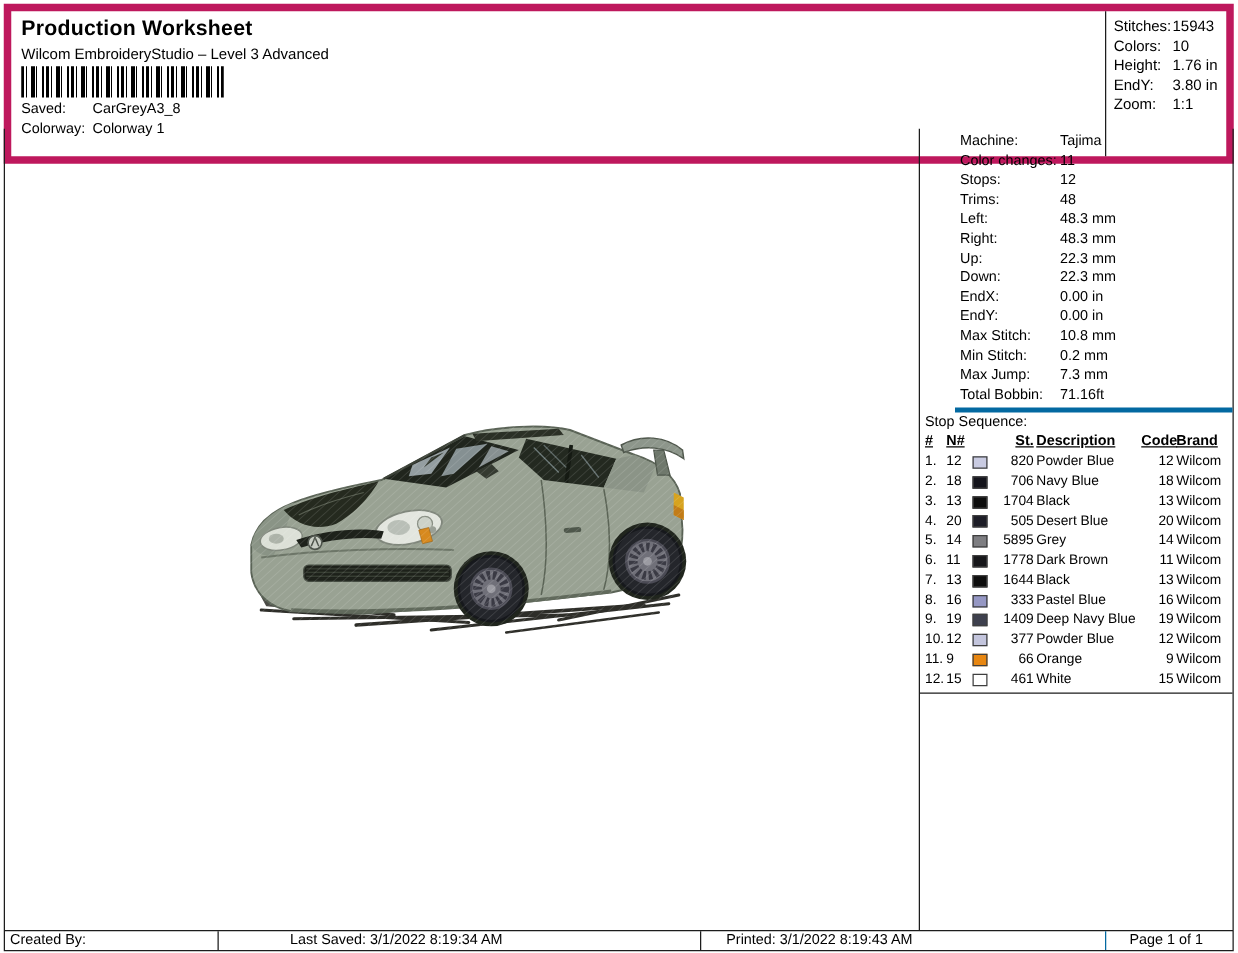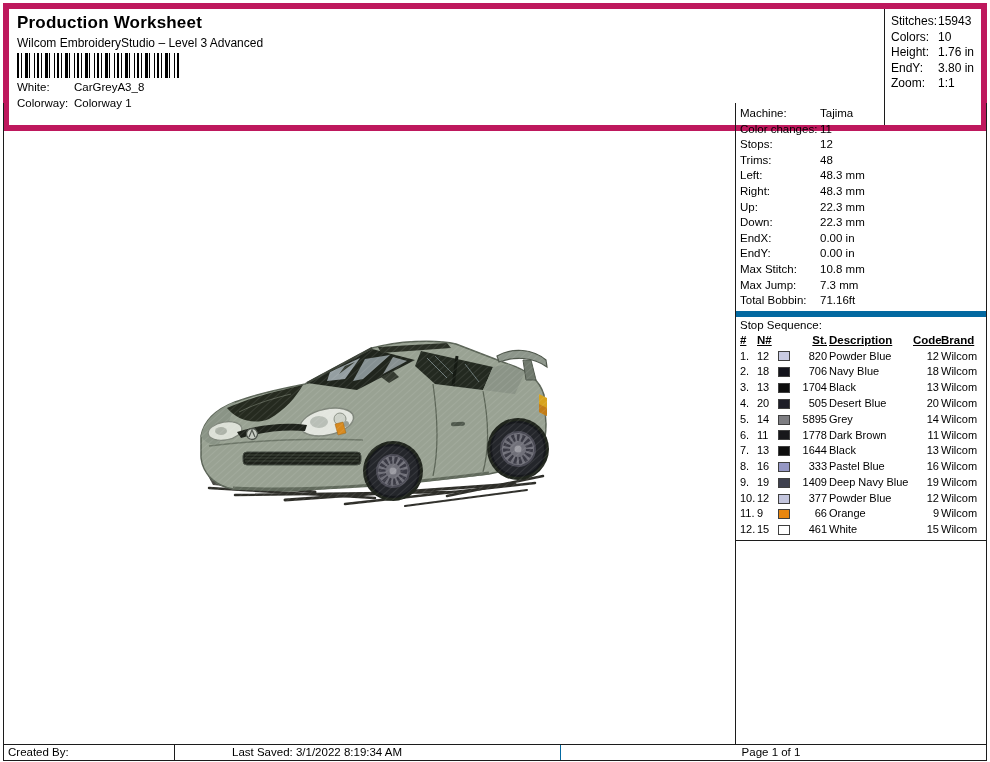--- a/index.html
+++ b/index.html
@@ -33,21 +33,21 @@
   .top-right { width:97px; border-left:1px solid #1c1c1c; padding:5px 0 0 6px; font-size:12px; }
   .sum-row { display:grid; grid-template-columns:47px 1fr; line-height:15.6px; }
 
   
   .main-box { position:absolute; left:3px; top:103px; width:984px; height:641px;
     border:1px solid #1c1c1c; border-top:none; border-bottom:none; display:flex; }
   .canvas-area { width:731px; position:relative; }
   .car-wrap { position:absolute; left:191px; top:231px; width:356px; height:180px; }
 
   .right-panel { flex:1; border-left:1px solid #1c1c1c; font-size:11.5px; display:flex; flex-direction:column; }
-  .machine-info { padding:3px 2px 2px 4px; border-bottom:6px solid #0369a1; }
+  .machine-info { padding:3px 2px 2px 4px; border-bottom:4px solid #0369a1;margin-left:28px; }
   .mi-row { display:grid; grid-template-columns:80px 1fr; line-height:15.6px; }
   .stop-title { line-height:16px; padding-left:4px; }
   .stop-table { padding:0 3px 2px 4px; border-bottom:1px solid #1c1c1c; font-size:11px; }
   .srow { display:grid; grid-template-columns:15px 19px 15px 32px 1fr 26px 42px;
     column-gap:2px; line-height:15.8px; align-items:center; white-space:nowrap; }
   .srow .c-st, .srow .c-code { text-align:right; }
   .shead { font-weight:bold; font-size:11.5px; }
   .shead span { text-decoration:underline; }
   .swatch { width:12px; height:10px; border:1px solid #3f3f3f; background:#fff; }
   .panel-rest { flex:1; }
@@ -65,21 +65,21 @@
 <body>
 
 <div class="page">
 
   <div class="top-band">
     <div class="top-left">
       <div class="ws-title">Production Worksheet</div>
       <div class="ws-subtitle">Wilcom EmbroideryStudio – Level 3 Advanced</div>
       <div class="barcode"></div>
       <div class="kv-line design-line">
-        <span class="lbl">White:</span>
+        <span class="lbl">Saved:</span>
         <span>CarGreyA3_8</span>
       </div>
       <div class="kv-line colorway-line">
         <span class="lbl">Colorway:</span>
         <span>Colorway 1</span>
       </div>
     </div>
     <div class="top-right">
       <div class="sum-row">
         <span>Stitches:</span>
@@ -265,20 +265,24 @@
           </div>
         <div class="mi-row">
             <span>EndY:</span>
             <span>0.00 in</span>
           </div>
         <div class="mi-row">
             <span>Max Stitch:</span>
             <span>10.8 mm</span>
           </div>
         <div class="mi-row">
+            <span>Min Stitch:</span>
+            <span>0.2 mm</span>
+          </div>
+        <div class="mi-row">
             <span>Max Jump:</span>
             <span>7.3 mm</span>
           </div>
         <div class="mi-row">
             <span>Total Bobbin:</span>
             <span>71.16ft</span>
           </div>
       </div>
 
       <div class="stop-title">Stop Sequence:</div>
@@ -404,16 +408,17 @@
         </div>
       </div>
 
       <div class="panel-rest"></div>
     </div>
   </div>
 
   <div class="footer">
     <div class="f-cell f-created">Created By:</div>
     <div class="f-cell f-saved">Last Saved: 3/1/2022 8:19:34 AM</div>
+    <div class="f-cell f-printed">Printed: 3/1/2022 8:19:43 AM</div>
     <div class="f-cell f-page">Page 1 of 1</div>
   </div>
 
 </div>
 
 </body></html>

